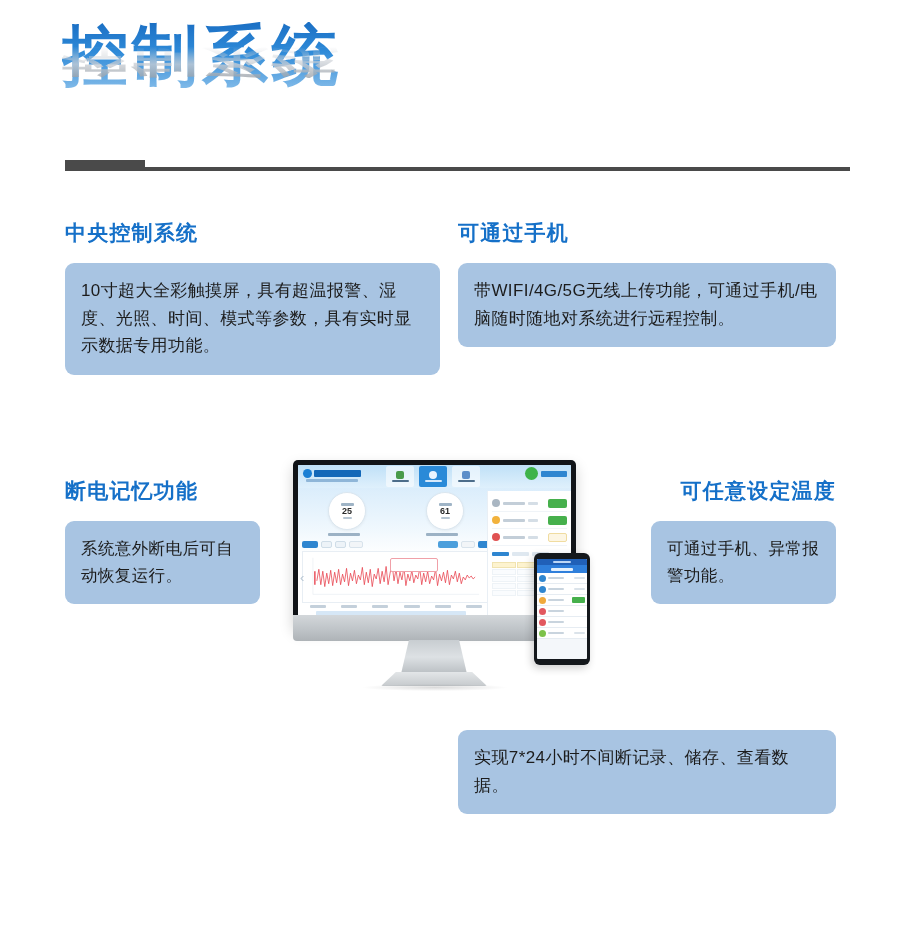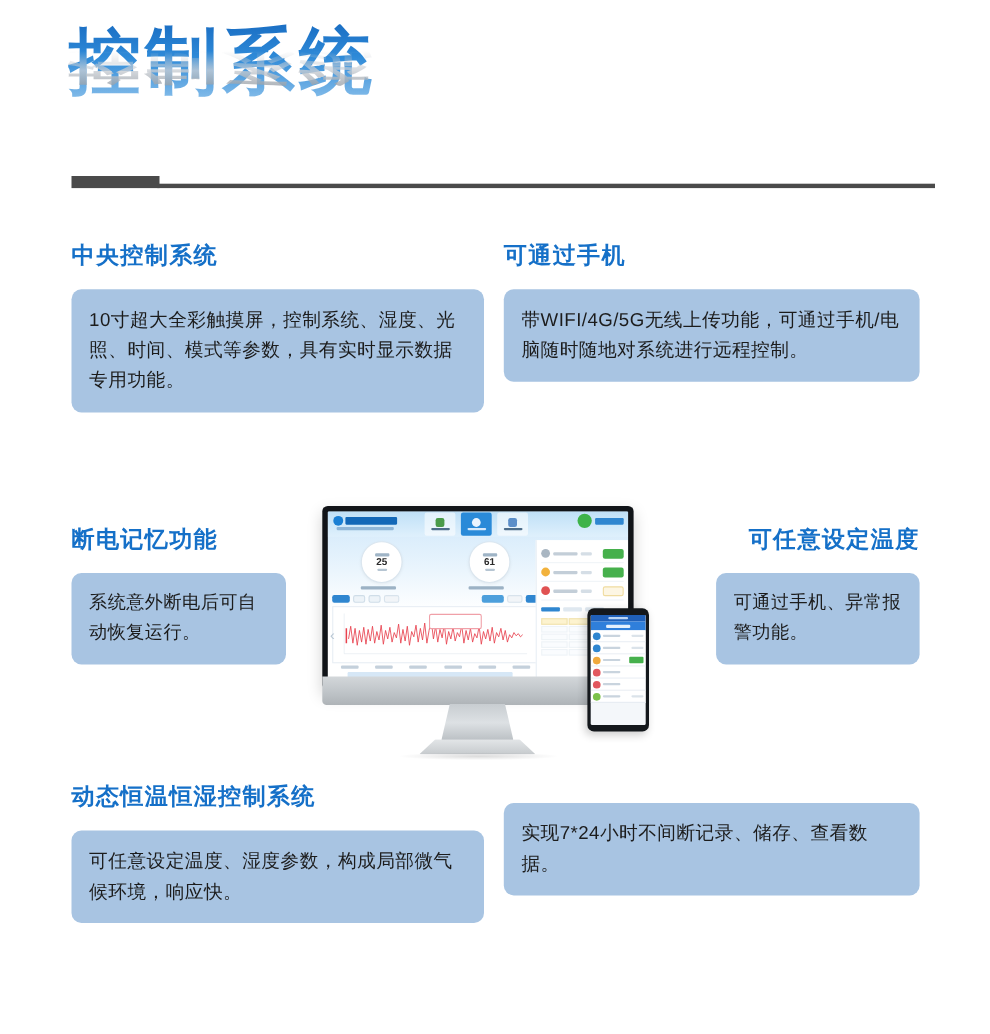--- a/index.html
+++ b/index.html
@@ -399,42 +399,38 @@
     <div class="hero-reflection" aria-hidden="true">控制系统</div>
   </div>
 
   <div class="divider-wrap">
     <div class="divider-thick"></div>
     <div class="divider-thin"></div>
   </div>
 
   <div class="feature" id="feat-central">
     <div class="feature-heading">中央控制系统</div>
-    <div class="feature-box">10寸超大全彩触摸屏，控制系统、湿度、光照、时间、模式等参数，具有实时显示数据专用功能。</div>
+    <div class="feature-box">10寸超大全彩触摸屏，具有超温报警、湿度、光照、时间、模式等参数，具有实时显示数据专用功能。</div>
   </div>
 
   <div class="feature" id="feat-remote">
     <div class="feature-heading">可通过手机</div>
     <div class="feature-box">带WIFI/4G/5G无线上传功能，可通过手机/电脑随时随地对系统进行远程控制。</div>
   </div>
 
   <div class="feature" id="feat-power">
     <div class="feature-heading">断电记忆功能</div>
     <div class="feature-box narrow">系统意外断电后可自动恢复运行。</div>
   </div>
 
   <div class="feature" id="feat-alarm">
     <div class="feature-heading right-align">可任意设定温度</div>
     <div class="feature-box narrow">可通过手机、异常报警功能。</div>
   </div>
 
-  <div class="feature" id="feat-dynamic">
-    <div class="feature-heading">动态恒温恒湿控制系统</div>
-    <div class="feature-box">可任意设定温度、湿度参数，构成局部微气候环境，响应快。</div>
-  </div>
 
   <div class="feature" id="feat-monitor">
     <div class="feature-box">实现7*24小时不间断记录、储存、查看数据。</div>
   </div>
 
   <div class="device-stage">
 
     <div class="monitor-body">
       <div class="screen">
 

